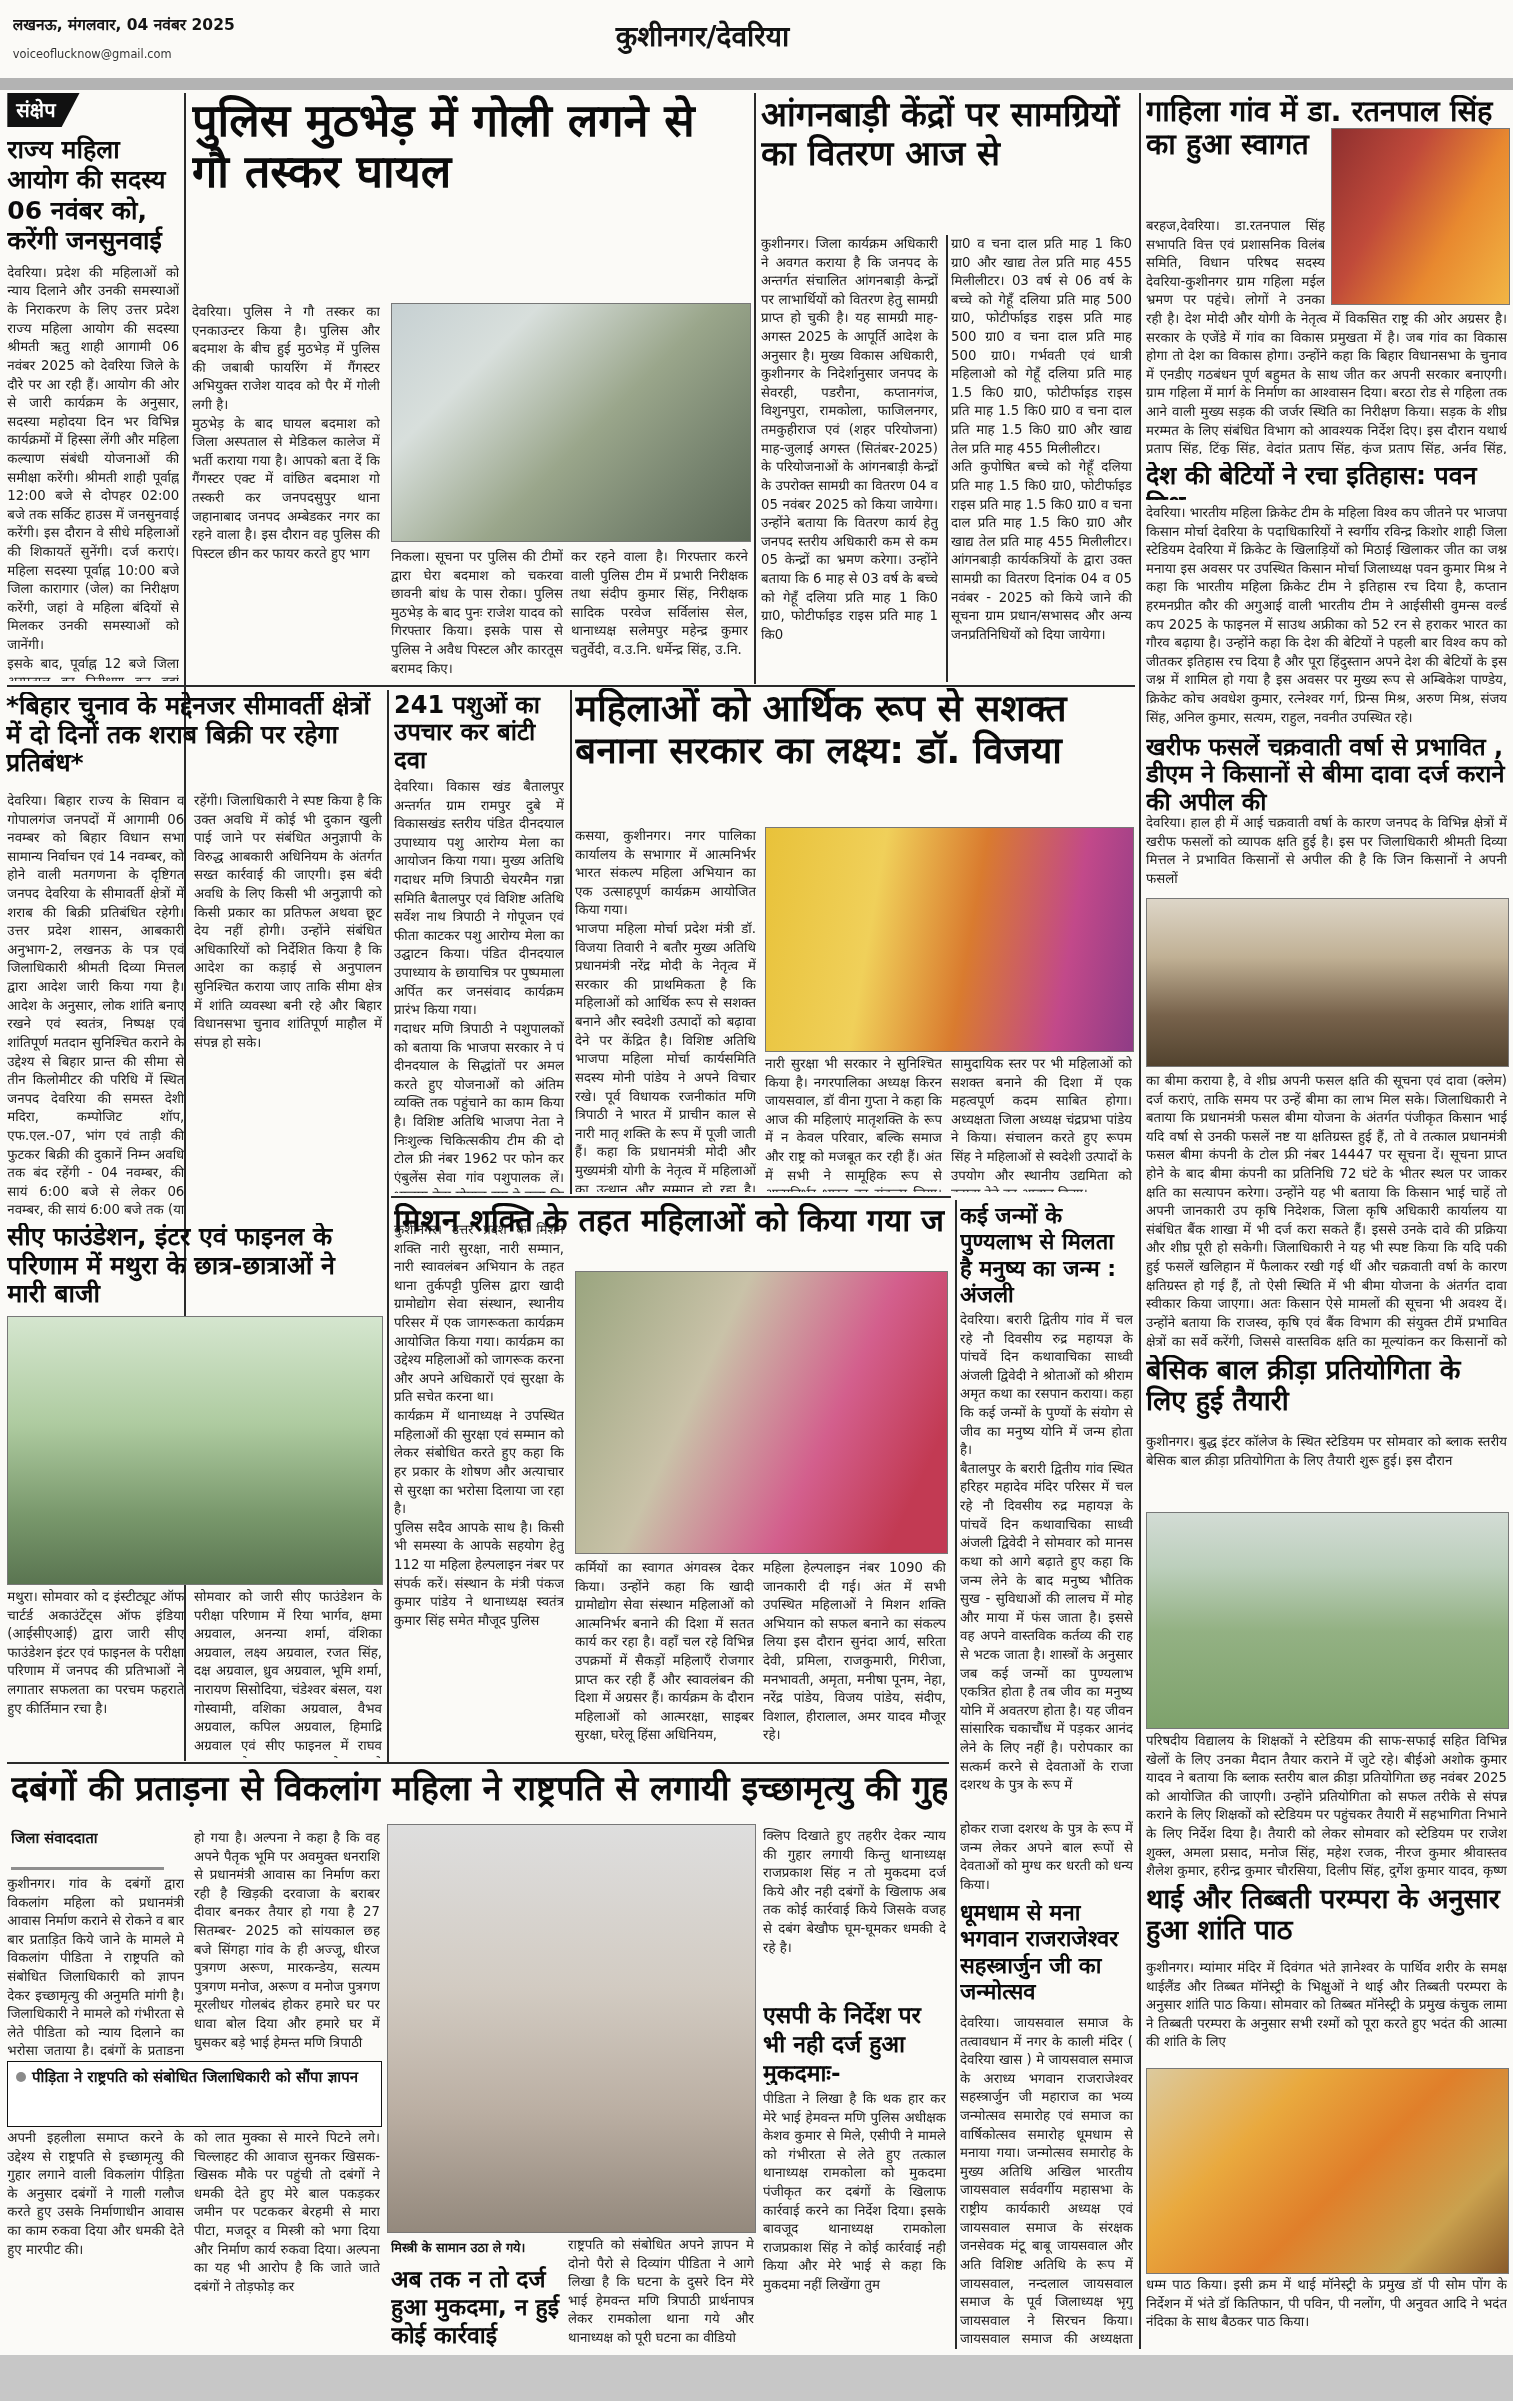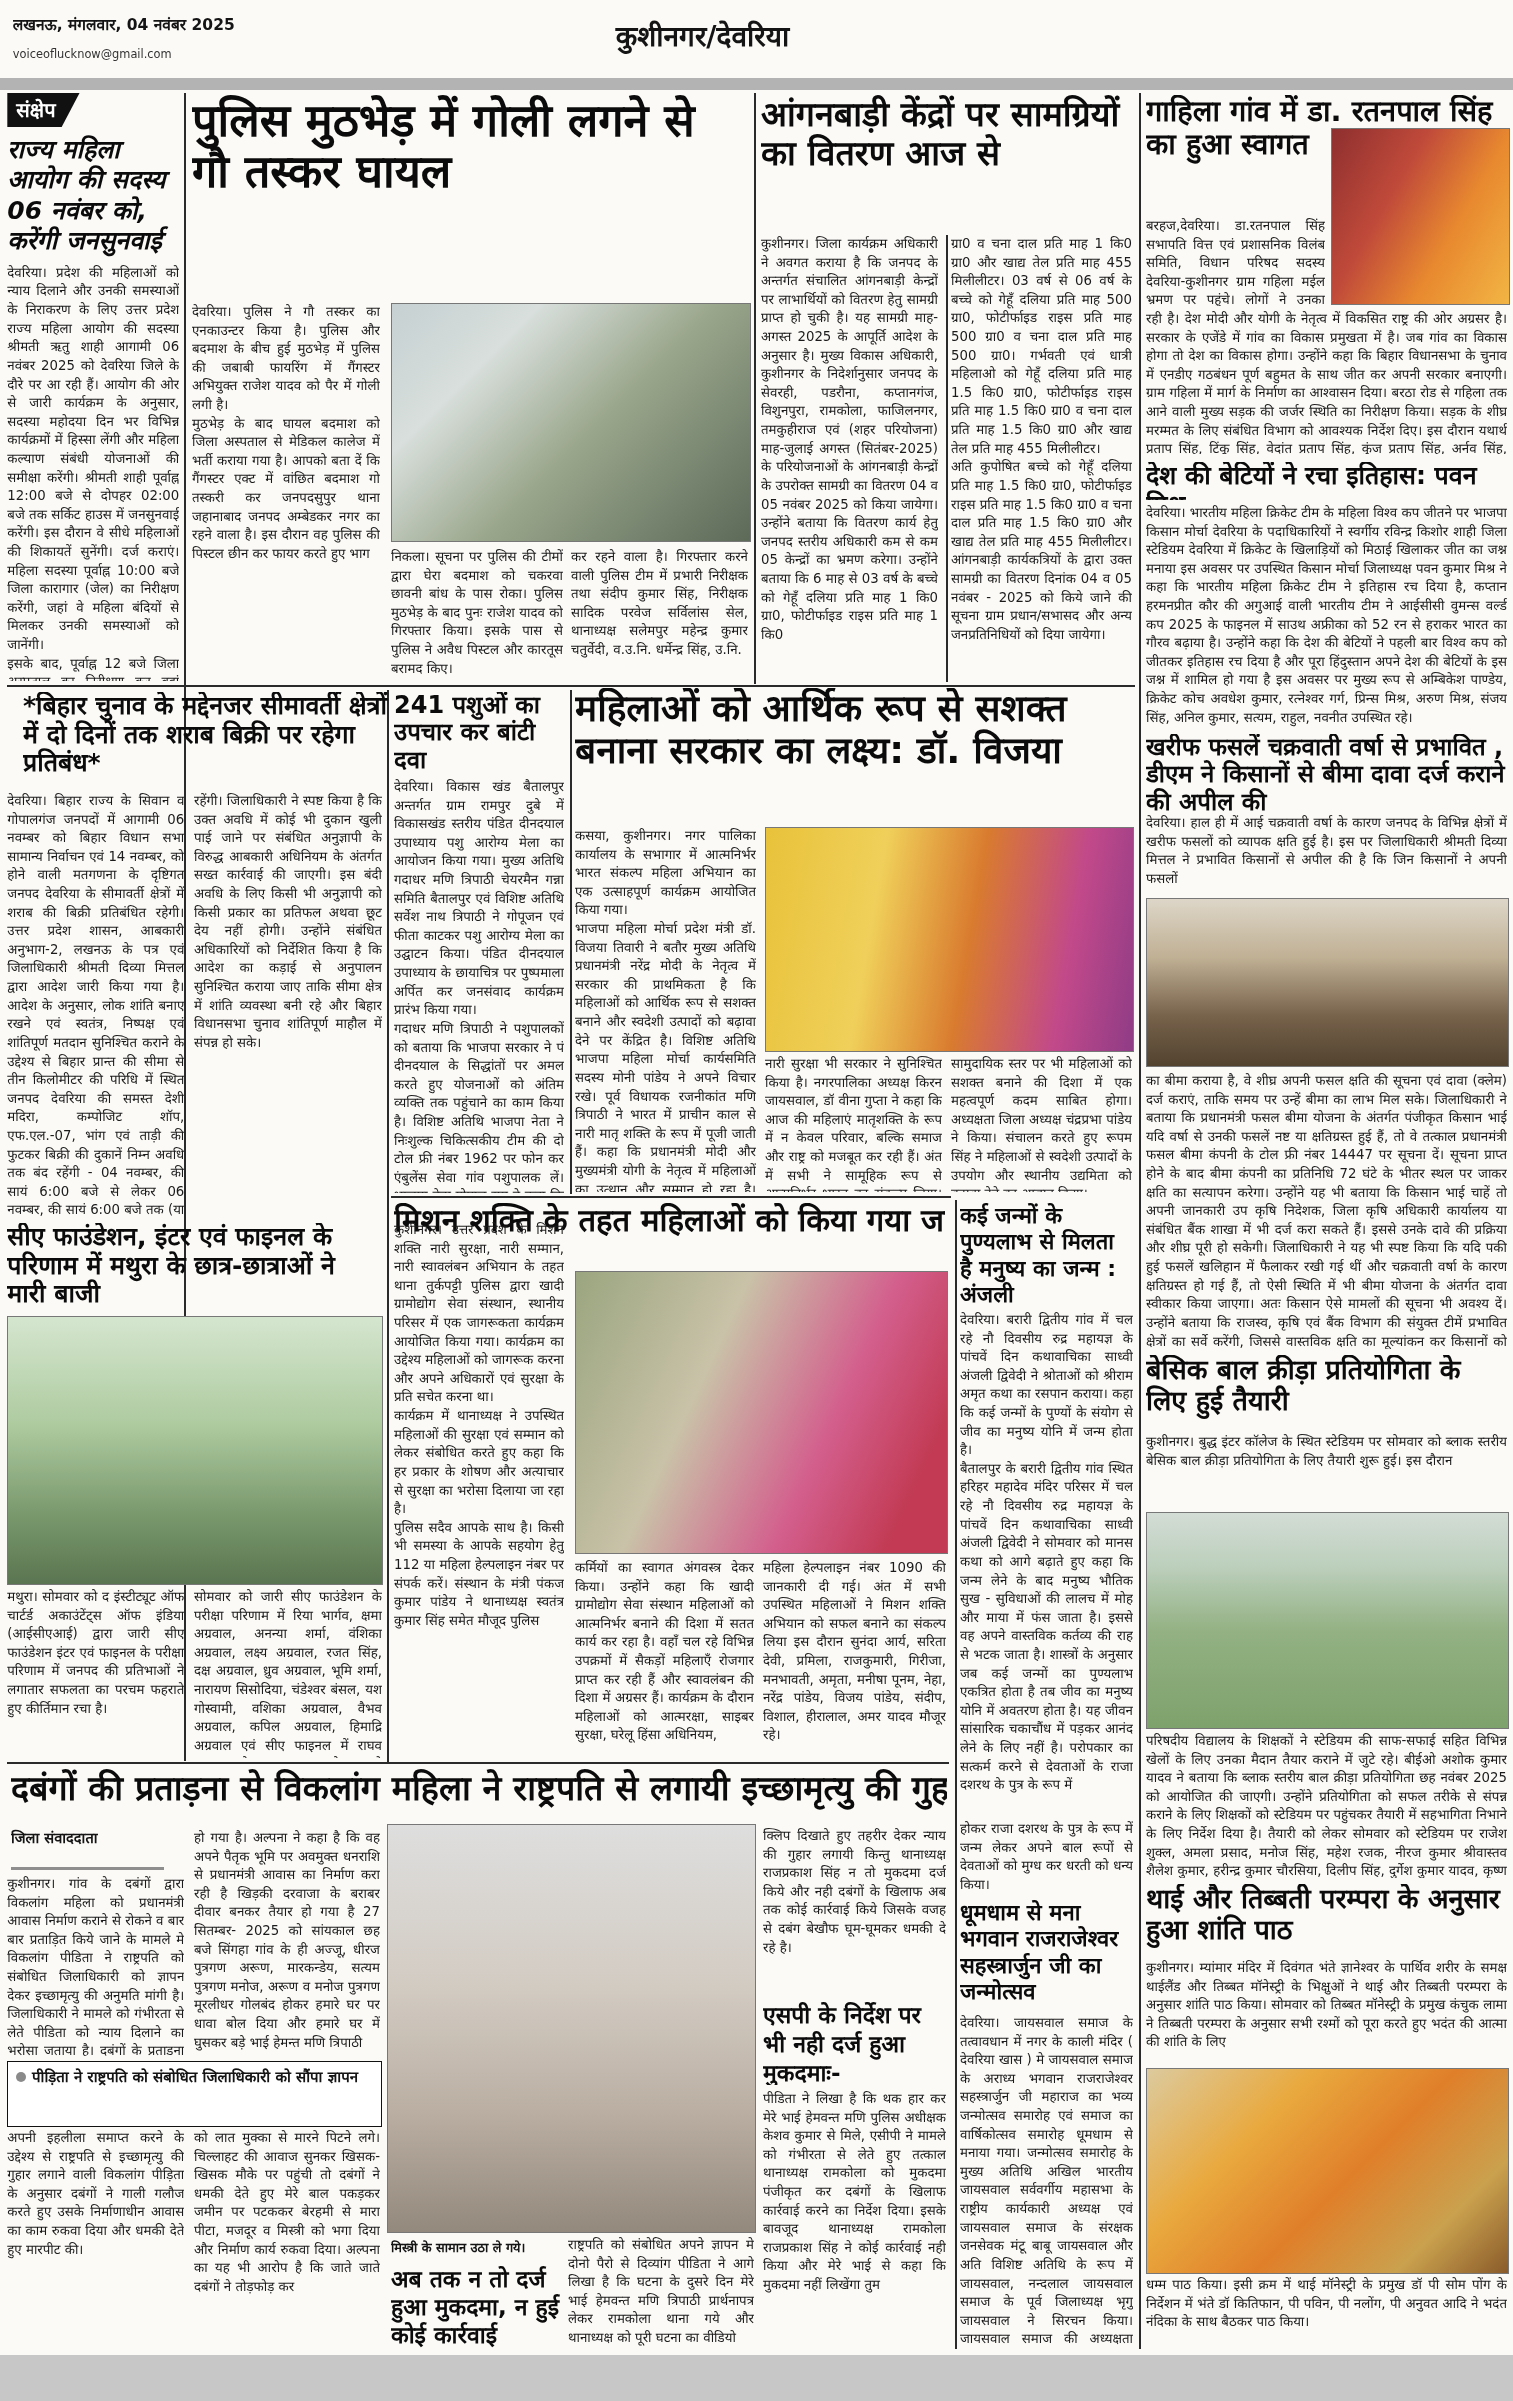--- a/index.html
+++ b/index.html
@@ -54,21 +54,21 @@
 <div class="vr" style="left:387px;top:690px;height:1072px;"></div>
 <div class="vr" style="left:570px;top:690px;height:504px;"></div>
 <div class="vr" style="left:946px;top:235px;height:447px;"></div>
 <div class="vr" style="left:955px;top:1200px;height:1149px;"></div>
 <div class="hr" style="left:7.3px;top:685px;width:1128px;"></div>
 <div class="hr" style="left:391px;top:1196px;width:560px;"></div>
 <div class="hr" style="left:7.3px;top:1762px;width:942px;"></div>
 
 <div class="abs" style="left:7.3px;top:93px;width:172px;height:588px;">
   <span class="brief-label">संक्षेप</span>
-  <div class="hl" style="font-size:25px;line-height:1.22;margin-top:7.3px;font-style:italic;">राज्य महिला आयोग की सदस्य 06 नवंबर को, करेंगी जनसुनवाई</div>
+  <div class="hl" style="font-size:25px;line-height:1.22;margin-top:7.3px;">राज्य महिला आयोग की सदस्य 06 नवंबर को, करेंगी जनसुनवाई</div>
   <div class="body-txt" style="margin-top:7.3px;">देवरिया। प्रदेश की महिलाओं को न्याय दिलाने और उनकी समस्याओं के निराकरण के लिए उत्तर प्रदेश राज्य महिला आयोग की सदस्या श्रीमती ऋतु शाही आगामी 06 नवंबर 2025 को देवरिया जिले के दौरे पर आ रही हैं। आयोग की ओर से जारी कार्यक्रम के अनुसार, सदस्या महोदया दिन भर विभिन्न कार्यक्रमों में हिस्सा लेंगी और महिला कल्याण संबंधी योजनाओं की समीक्षा करेंगी। श्रीमती शाही पूर्वाह्न 12:00 बजे से दोपहर 02:00 बजे तक सर्किट हाउस में जनसुनवाई करेंगी। इस दौरान वे सीधे महिलाओं की शिकायतें सुनेंगी। दर्ज कराएं। महिला सदस्या पूर्वाह्न 10:00 बजे जिला कारागार (जेल) का निरीक्षण करेंगी, जहां वे महिला बंदियों से मिलकर उनकी समस्याओं को जानेंगी।
 इसके बाद, पूर्वाह्न 12 बजे जिला अस्पताल का निरीक्षण कर वहां महिलाओं को मिल रही स्वास्थ्य सेवाओं की गुणवत्ता का जायजा लेंगी।</div>
 </div>
 
 <div class="abs hl hl-xl" style="left:192px;top:95px;width:555px;height:203px;">पुलिस मुठभेड़ में गोली लगने से गौ तस्कर घायल</div>
 <div class="abs body-txt" style="left:192px;top:303px;width:188px;height:376px;">देवरिया। पुलिस ने गौ तस्कर का एनकाउन्टर किया है। पुलिस और बदमाश के बीच हुई मुठभेड़ में पुलिस की जबाबी फायरिंग में गैंगस्टर अभियुक्त राजेश यादव को पैर में गोली लगी है।
 मुठभेड़ के बाद घायल बदमाश को जिला अस्पताल से मेडिकल कालेज में भर्ती कराया गया है। आपको बता दें कि गैंगस्टर एक्ट में वांछित बदमाश गो तस्करी कर जनपदसुपुर थाना जहानाबाद जनपद अम्बेडकर नगर का रहने वाला है। इस दौरान वह पुलिस की पिस्टल छीन कर फायर करते हुए भाग</div>
 <div class="photo ph-encounter" style="left:391px;top:303px;width:358px;height:237px;"></div>
 <div class="abs body-txt" style="left:391px;top:548px;width:172px;height:133px;">निकला। सूचना पर पुलिस की टीमों द्वारा घेरा बदमाश को चकरवा छावनी बांध के पास रोका। पुलिस मुठभेड़ के बाद पुनः राजेश यादव को गिरफ्तार किया। इसके पास से पुलिस ने अवैध पिस्टल और कारतूस बरामद किए।</div>
 <div class="abs body-txt" style="left:571px;top:548px;width:177px;height:133px;">कर रहने वाला है। गिरफ्तार करने वाली पुलिस टीम में प्रभारी निरीक्षक तथा संदीप कुमार सिंह, निरीक्षक सादिक परवेज सर्विलांस सेल, थानाध्यक्ष सलेमपुर महेन्द्र कुमार चतुर्वेदी, व.उ.नि. धर्मेन्द्र सिंह, उ.नि.</div>
@@ -94,21 +94,21 @@
 <div class="abs hl hl-md" style="left:1146px;top:1355px;width:361px;height:75px;">बेसिक बाल क्रीड़ा प्रतियोगिता के लिए हुई तैयारी</div>
 <div class="abs body-txt" style="left:1146px;top:1433px;width:361px;height:75px;">कुशीनगर। बुद्ध इंटर कॉलेज के स्थित स्टेडियम पर सोमवार को ब्लाक स्तरीय बेसिक बाल क्रीड़ा प्रतियोगिता के लिए तैयारी शुरू हुई। इस दौरान</div>
 <div class="photo ph-sports" style="left:1146px;top:1512px;width:361px;height:215px;"></div>
 <div class="abs body-txt" style="left:1146px;top:1732px;width:361px;height:146px;">परिषदीय विद्यालय के शिक्षकों ने स्टेडियम की साफ-सफाई सहित विभिन्न खेलों के लिए उनका मैदान तैयार कराने में जुटे रहे। बीईओ अशोक कुमार यादव ने बताया कि ब्लाक स्तरीय बाल क्रीड़ा प्रतियोगिता छह नवंबर 2025 को आयोजित की जाएगी। उन्होंने प्रतियोगिता को सफल तरीके से संपन्न कराने के लिए शिक्षकों को स्टेडियम पर पहुंचकर तैयारी में सहभागिता निभाने के लिए निर्देश दिया है। तैयारी को लेकर सोमवार को स्टेडियम पर राजेश शुक्ल, अमला प्रसाद, मनोज सिंह, महेश रजक, नीरज कुमार श्रीवास्तव शैलेश कुमार, हरीन्द्र कुमार चौरसिया, दिलीप सिंह, दुर्गेश कुमार यादव, कृष्ण मोहन, कृष्ण कुमार सिंह, अरुण कुमार वर्मा, सुशील कुमार शर्मा, राघवेंद्र प्रताप सिंह, राकेश मणि, महेश कर्णधार, रवीन्द्र कुमार टैगोर, चन्द्र पाल सिंह, संजय कुमार सिंह, संजय कुमार यादव, धनंजय मणि, विजय बहादुर यादव, सुनील कुमार गुप्ता, संगीता राय, प्रियंका पाण्डेय सहित अन्य शिक्षक मौजूद थे।</div>
 
 <div class="abs hl hl-md" style="left:1146px;top:1884px;width:361px;height:71px;">थाई और तिब्बती परम्परा के अनुसार हुआ शांति पाठ</div>
 <div class="abs body-txt" style="left:1146px;top:1959px;width:361px;height:106px;">कुशीनगर। म्यांमार मंदिर में दिवंगत भंते ज्ञानेश्वर के पार्थिव शरीर के समक्ष थाईलैंड और तिब्बत मॉनेस्ट्री के भिक्षुओं ने थाई और तिब्बती परम्परा के अनुसार शांति पाठ किया। सोमवार को तिब्बत मॉनेस्ट्री के प्रमुख कंचुक लामा ने तिब्बती परम्परा के अनुसार सभी रश्मों को पूरा करते हुए भदंत की आत्मा की शांति के लिए</div>
 <div class="photo ph-monks" style="left:1146px;top:2068px;width:361px;height:204px;"></div>
 <div class="abs body-txt" style="left:1146px;top:2276px;width:361px;height:71px;">धम्म पाठ किया। इसी क्रम में थाई मॉनेस्ट्री के प्रमुख डॉ पी सोम पोंग के निर्देशन में भंते डॉ कितिफान, पी पविन, पी नलोंग, पी अनुवत आदि ने भदंत नंदिका के साथ बैठकर पाठ किया।</div>
 
-<div class="abs hl hl-sm" style="left:23px;top:692px;width:374px;height:95px;font-size:25px;">*बिहार चुनाव के मद्देनजर सीमावर्ती क्षेत्रों में दो दिनों तक शराब बिक्री पर रहेगा प्रतिबंध*</div>
+<div class="abs hl hl-sm" style="left:6px;top:692px;width:374px;height:95px;font-size:25px;">*बिहार चुनाव के मद्देनजर सीमावर्ती क्षेत्रों में दो दिनों तक शराब बिक्री पर रहेगा प्रतिबंध*</div>
 <div class="abs body-txt" style="left:7.3px;top:792px;width:177px;height:425px;">देवरिया। बिहार राज्य के सिवान व गोपालगंज जनपदों में आगामी 06 नवम्बर को बिहार विधान सभा सामान्य निर्वाचन एवं 14 नवम्बर, को होने वाली मतगणना के दृष्टिगत जनपद देवरिया के सीमावर्ती क्षेत्रों में शराब की बिक्री प्रतिबंधित रहेगी। उत्तर प्रदेश शासन, आबकारी अनुभाग-2, लखनऊ के पत्र एवं जिलाधिकारी श्रीमती दिव्या मित्तल द्वारा आदेश जारी किया गया है। आदेश के अनुसार, लोक शांति बनाए रखने एवं स्वतंत्र, निष्पक्ष एवं शांतिपूर्ण मतदान सुनिश्चित कराने के उद्देश्य से बिहार प्रान्त की सीमा से तीन किलोमीटर की परिधि में स्थित जनपद देवरिया की समस्त देशी मदिरा, कम्पोजिट शॉप, एफ.एल.-07, भांग एवं ताड़ी की फुटकर बिक्री की दुकानें निम्न अवधि तक बंद रहेंगी - 04 नवम्बर, की सायं 6:00 बजे से लेकर 06 नवम्बर, की सायं 6:00 बजे तक (या मतदान समाप्ति (जेल) का निरीक्षण) एवम मतगणना दिवस 14 नवम्बर, को मतगणना स्थल से 3 कि.मी. के क्षेत्र में स्थित सभी दुकानें पूर्णतः बंद</div>
 <div class="abs body-txt" style="left:194px;top:792px;width:188px;height:425px;">रहेंगी। जिलाधिकारी ने स्पष्ट किया है कि उक्त अवधि में कोई भी दुकान खुली पाई जाने पर संबंधित अनुज्ञापी के विरुद्ध आबकारी अधिनियम के अंतर्गत सख्त कार्रवाई की जाएगी। इस बंदी अवधि के लिए किसी भी अनुज्ञापी को किसी प्रकार का प्रतिफल अथवा छूट देय नहीं होगी। उन्होंने संबंधित अधिकारियों को निर्देशित किया है कि आदेश का कड़ाई से अनुपालन सुनिश्चित कराया जाए ताकि सीमा क्षेत्र में शांति व्यवस्था बनी रहे और बिहार विधानसभा चुनाव शांतिपूर्ण माहौल में संपन्न हो सके।</div>
 
 <div class="abs hl hl-sm" style="left:7.3px;top:1223px;width:374px;height:88px;font-size:25px;">सीए फाउंडेशन, इंटर एवं फाइनल के परिणाम में मथुरा के छात्र-छात्राओं ने मारी बाजी</div>
 <div class="photo ph-ca" style="left:7.3px;top:1316px;width:374px;height:267px;"></div>
 <div class="abs body-txt" style="left:7.3px;top:1588px;width:177px;height:170px;">मथुरा। सोमवार को द इंस्टीट्यूट ऑफ चार्टर्ड अकाउंटेंट्स ऑफ इंडिया (आईसीएआई) द्वारा जारी सीए फाउंडेशन इंटर एवं फाइनल के परीक्षा परिणाम में जनपद की प्रतिभाओं ने लगातार सफलता का परचम फहराते हुए कीर्तिमान रचा है।</div>
 <div class="abs body-txt" style="left:194px;top:1588px;width:188px;height:170px;">सोमवार को जारी सीए फाउंडेशन के परीक्षा परिणाम में रिया भार्गव, क्षमा अग्रवाल, अनन्या शर्मा, वंशिका अग्रवाल, लक्ष्य अग्रवाल, रजत सिंह, दक्ष अग्रवाल, ध्रुव अग्रवाल, भूमि शर्मा, नारायण सिसोदिया, चंडेश्वर बंसल, यश गोस्वामी, वशिका अग्रवाल, वैभव अग्रवाल, कपिल अग्रवाल, हिमाद्रि अग्रवाल एवं सीए फाइनल में राघव अग्रवाल ने सफलता का श्रेय अपने माता-पिता तथा शिक्षक सीए विवेक वार्ष्णेय, सीए रिया बंसल, रिंकू जिंदल एवं संचालक सीए अमित बंसल व मथुरा ब्रांच के अध्यक्ष सीए राहुल चैधरी को दिया है।</div>
 
 <div class="abs hl hl-sm" style="left:394px;top:692px;width:170px;height:82px;font-size:24px;">241 पशुओं का उपचार कर बांटी दवा</div>
 <div class="abs body-txt" style="left:394px;top:778px;width:170px;height:415px;">देवरिया। विकास खंड बैतालपुर अन्तर्गत ग्राम रामपुर दुबे में विकासखंड स्तरीय पंडित दीनदयाल उपाध्याय पशु आरोग्य मेला का आयोजन किया गया। मुख्य अतिथि गदाधर मणि त्रिपाठी चेयरमैन गन्ना समिति बैतालपुर एवं विशिष्ट अतिथि सर्वेश नाथ त्रिपाठी ने गोपूजन एवं फीता काटकर पशु आरोग्य मेला का उद्घाटन किया। पंडित दीनदयाल उपाध्याय के छायाचित्र पर पुष्पमाला अर्पित कर जनसंवाद कार्यक्रम प्रारंभ किया गया।

